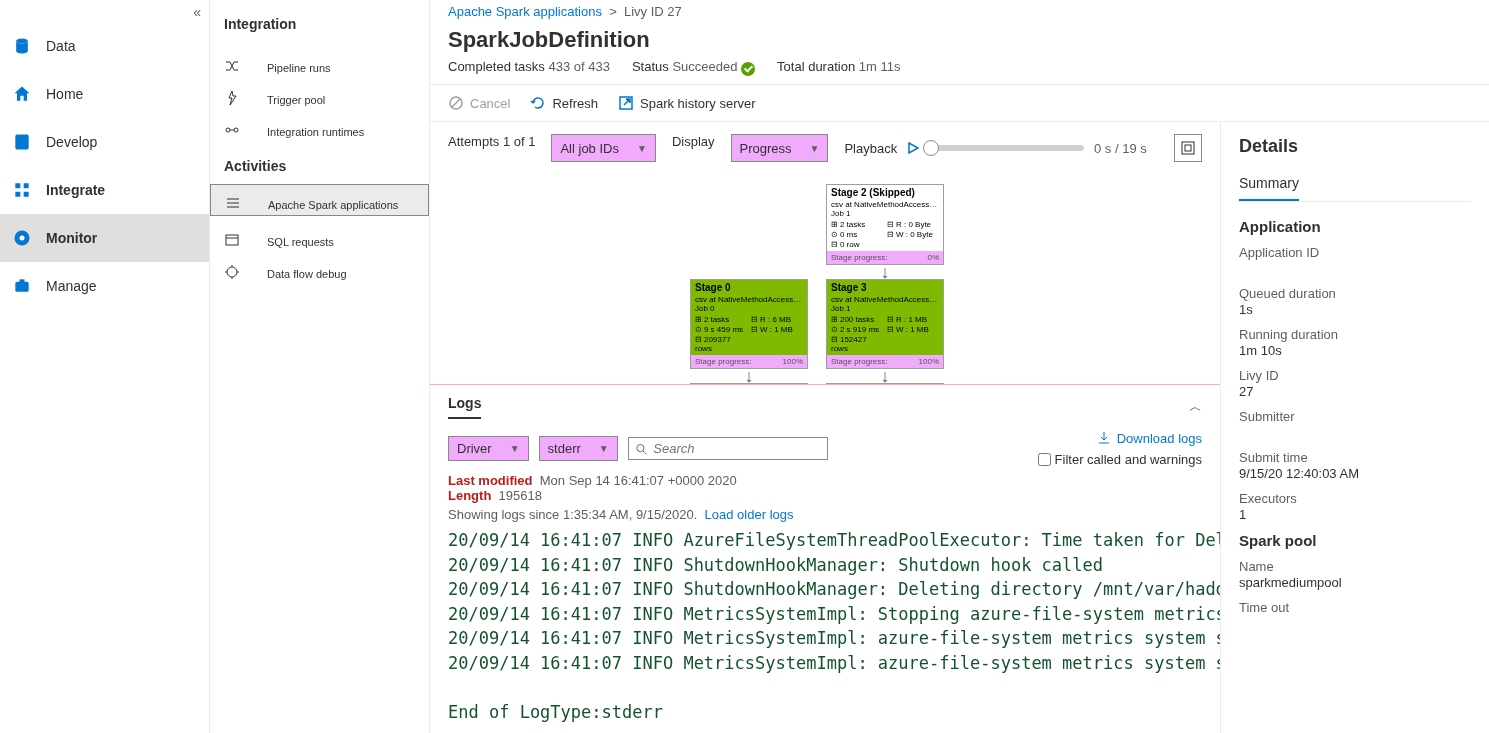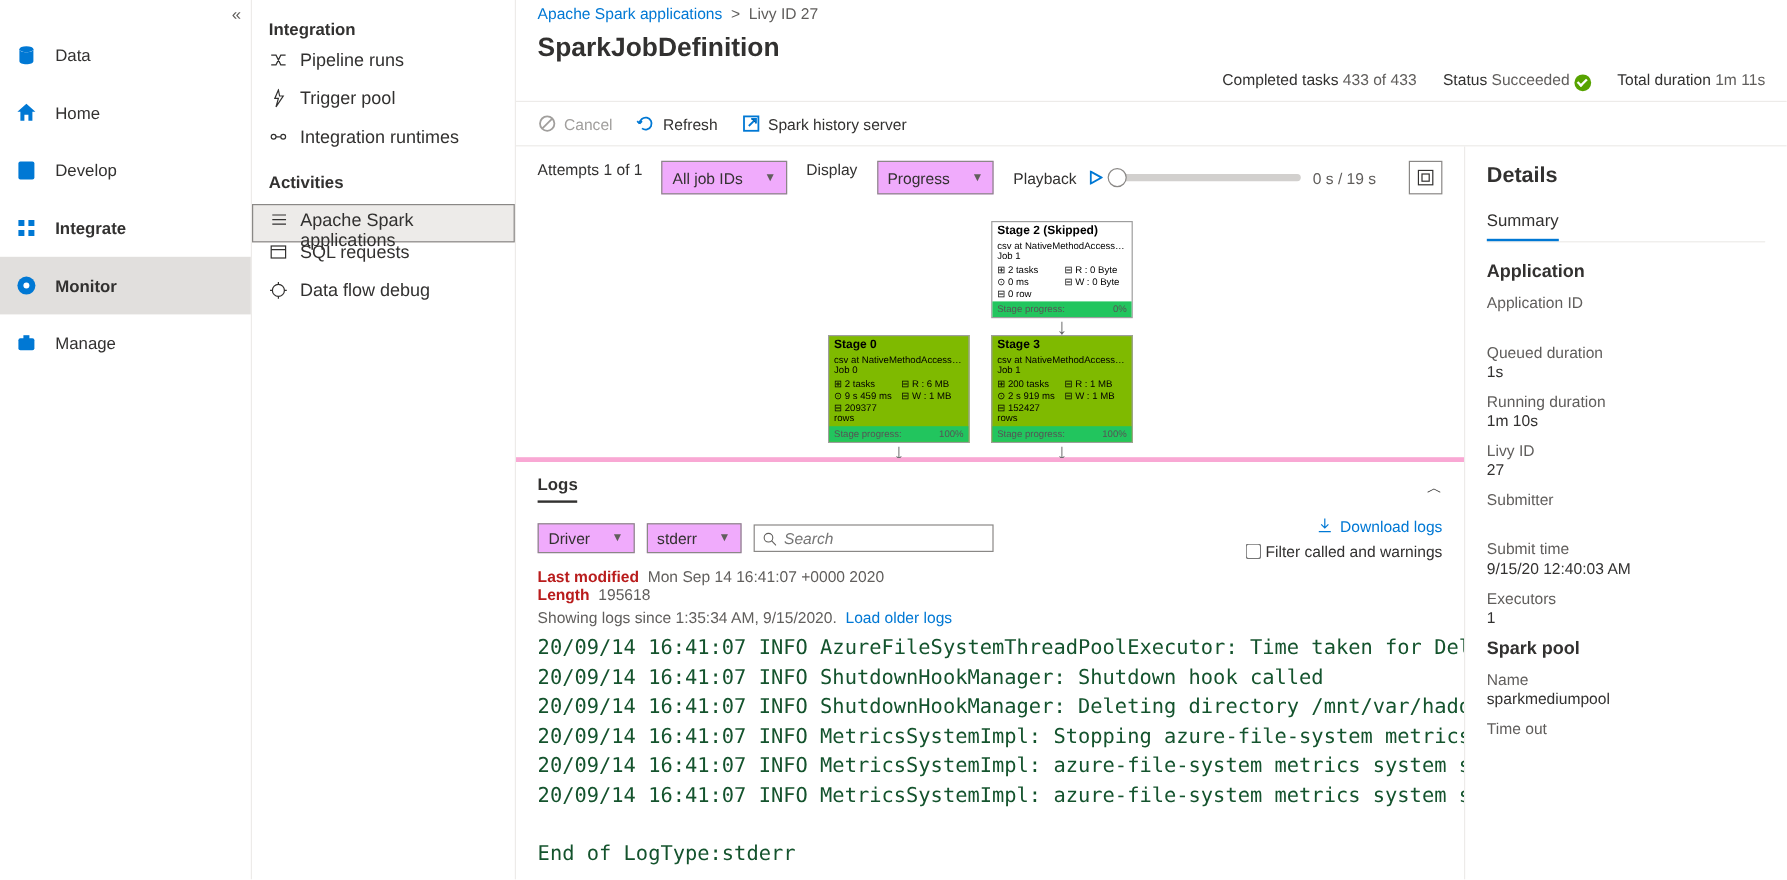--- a/index.html
+++ b/index.html
@@ -5,29 +5,29 @@
 * { box-sizing: border-box; margin: 0; padding: 0; font-family: "Segoe UI", Arial, sans-serif; }
 body { display: flex; height: 733px; width: 1489px; background: #fff; color: #323130; font-size: 13px; overflow: hidden; }
 .nav1 { width: 210px; border-right: 1px solid #edebe9; padding-top: 4px; position: relative; }
 .nav1 .collapse { position: absolute; top: 4px; right: 8px; color: #605e5c; font-size: 14px; cursor: pointer; }
 .nav1 .item { display: flex; align-items: center; height: 48px; padding-left: 12px; gap: 14px; cursor: pointer; }
 .nav1 .item.active { background: #e1dfdd; font-weight: 600; }
 .nav1 .item svg { width: 20px; height: 20px; }
 .nav1 .item .lbl { font-size: 14px; }
 .nav2 { width: 220px; border-right: 1px solid #edebe9; padding: 10px 0; }
 .nav2 .grp { font-weight: 600; padding: 6px 14px 10px; font-size: 14px; }
-.nav2 .sitem { display: flex; align-items: flex-start; height: 32px; padding-left: 14px; gap: 10px; cursor: pointer; font-size: 15px; }
+.nav2 .sitem { display: flex; align-items: flex-end; height: 32px; padding-left: 14px; gap: 27px; cursor: pointer; font-size: 11px; }
 .nav2 .sitem.sel { background: #edebe9; }
 .nav2 .sitem svg { width: 16px; height: 16px; }
 .main { flex: 1; display: flex; flex-direction: column; min-width: 0; }
 .crumbs { padding: 4px 18px; color: #605e5c; font-size: 13px; }
 .crumbs a { color: #0078d4; text-decoration: none; }
 .header { padding: 4px 18px 10px; border-bottom: 1px solid #edebe9; }
 .header h1 { font-size: 22px; font-weight: 600; margin-bottom: 6px; }
-.header .meta { display: flex; gap: 22px; color: #605e5c; font-size: 13px; justify-content: flex-end; }
+.header .meta { display: flex; gap: 22px; color: #605e5c; font-size: 13px; }
 .header .meta b { font-weight: 400; color: #323130; }
 .succ { display: inline-flex; align-items: center; justify-content: center; width: 14px; height: 14px; border-radius: 50%; background: #57a300; position: relative; top: 2px; }
 .succ::after { content: ""; width: 3px; height: 6px; border: solid #fff; border-width: 0 2px 2px 0; transform: rotate(45deg); position: relative; top: -1px; }
 .toolbar { display: flex; gap: 20px; padding: 10px 18px; border-bottom: 1px solid #edebe9; }
 .toolbar .tb { display: flex; align-items: center; gap: 6px; cursor: pointer; color: #323130; }
 .toolbar .tb.dis { color: #a19f9d; cursor: default; }
 .toolbar .tb svg { width: 16px; height: 16px; }
 .work { flex: 1; display: flex; min-height: 0; }
 .center { flex: 1; display: flex; flex-direction: column; min-width: 0; border-right: 1px solid #edebe9; }
 .controls { display: flex; gap: 16px; padding: 12px 18px; }
@@ -38,24 +38,24 @@
 .thumb { width: 16px; height: 16px; border-radius: 50%; background: #fff; border: 1px solid #8a8886; position: absolute; top: -5px; left: -6px; }
 .pbtime { color: #605e5c; min-width: 70px; }
 .zoombox { width: 28px; height: 28px; border: 1px solid #8a8886; display: flex; align-items: center; justify-content: center; cursor: pointer; }
 .dag { flex: 1; overflow: auto; padding: 10px 0 0 260px; position: relative; }
 .stages-row { display: flex; gap: 18px; }
 .stage { width: 118px; border: 1px solid #9e9e9e; background: #7fba00; font-size: 9px; color: #000; }
 .stage.skip { background: #fff; }
 .stage .tit { font-weight: 700; padding: 2px 4px; font-size: 10px; }
 .stage .sub { padding: 0 4px; font-size: 8px; white-space: nowrap; overflow: hidden; text-overflow: ellipsis; }
 .stage .grid { display: grid; grid-template-columns: 1fr 1fr; padding: 2px 4px; font-size: 8px; gap: 1px 4px; }
-.stage .prog { background: #22c55e; color: #555; padding: 2px 4px; display: flex; justify-content: space-between; font-size: 8px; }
+.stage .prog { background: #f0abfc; color: #555; padding: 2px 4px; display: flex; justify-content: space-between; font-size: 8px; }
 .arrow { text-align: center; font-size: 18px; color: #666; line-height: 14px; }
 .stage.cut { height: 14px; overflow: hidden; }
-.logs { border-top: 4px solid #f9a8d4; display: flex; flex-direction: column; }
+.logs { border-top: 1px solid #f9a8d4; display: flex; flex-direction: column; }
 .logs .head { display: flex; align-items: center; justify-content: space-between; padding: 10px 18px 6px; }
 .logs .tabtit { font-weight: 600; font-size: 14px; border-bottom: 2px solid #323130; padding-bottom: 6px; display: inline-block; }
 .logs .row { display: flex; align-items: center; gap: 10px; padding: 6px 18px; }
 .search { border: 1px solid #8a8886; display: flex; align-items: center; padding: 3px 6px; gap: 6px; width: 200px; }
 .search input { border: none; outline: none; font-style: italic; font-size: 13px; width: 100%; }
 .dlrow { margin-left: auto; display: flex; flex-direction: column; align-items: flex-end; gap: 6px; }
 .dl { color: #0078d4; display: flex; align-items: center; gap: 6px; cursor: pointer; text-align: center; }
 .chk { display: flex; align-items: center; gap: 4px; }
 .meta2 { padding: 0 18px; color: #605e5c; }
 .meta2 b { color: #b91c1c; font-weight: 600; }
@@ -132,21 +132,21 @@
       <span>Trigger pool</span>
     </div>
   <div class="sitem">
       <svg viewBox="0 0 16 16">
         <circle cx="4" cy="8" r="2" fill="none" stroke="#323130"></circle>
         <circle cx="12" cy="8" r="2" fill="none" stroke="#323130"></circle>
         <path stroke="#323130" d="M6 8h4"></path>
       </svg>
       <span>Integration runtimes</span>
     </div>
-  <div class="grp" style="">Activities</div>
+  <div class="grp" style="margin-top:14px">Activities</div>
   <div class="sitem sel">
       <svg viewBox="0 0 16 16">
         <path stroke="#323130" fill="none" d="M2 4h12M2 8h12M2 12h12"></path>
       </svg>
       <span>Apache Spark applications</span>
     </div>
   <div class="sitem">
       <svg viewBox="0 0 16 16">
         <rect x="2" y="3" width="12" height="10" fill="none" stroke="#323130"></rect>
         <path stroke="#323130" d="M2 6h12"></path>

